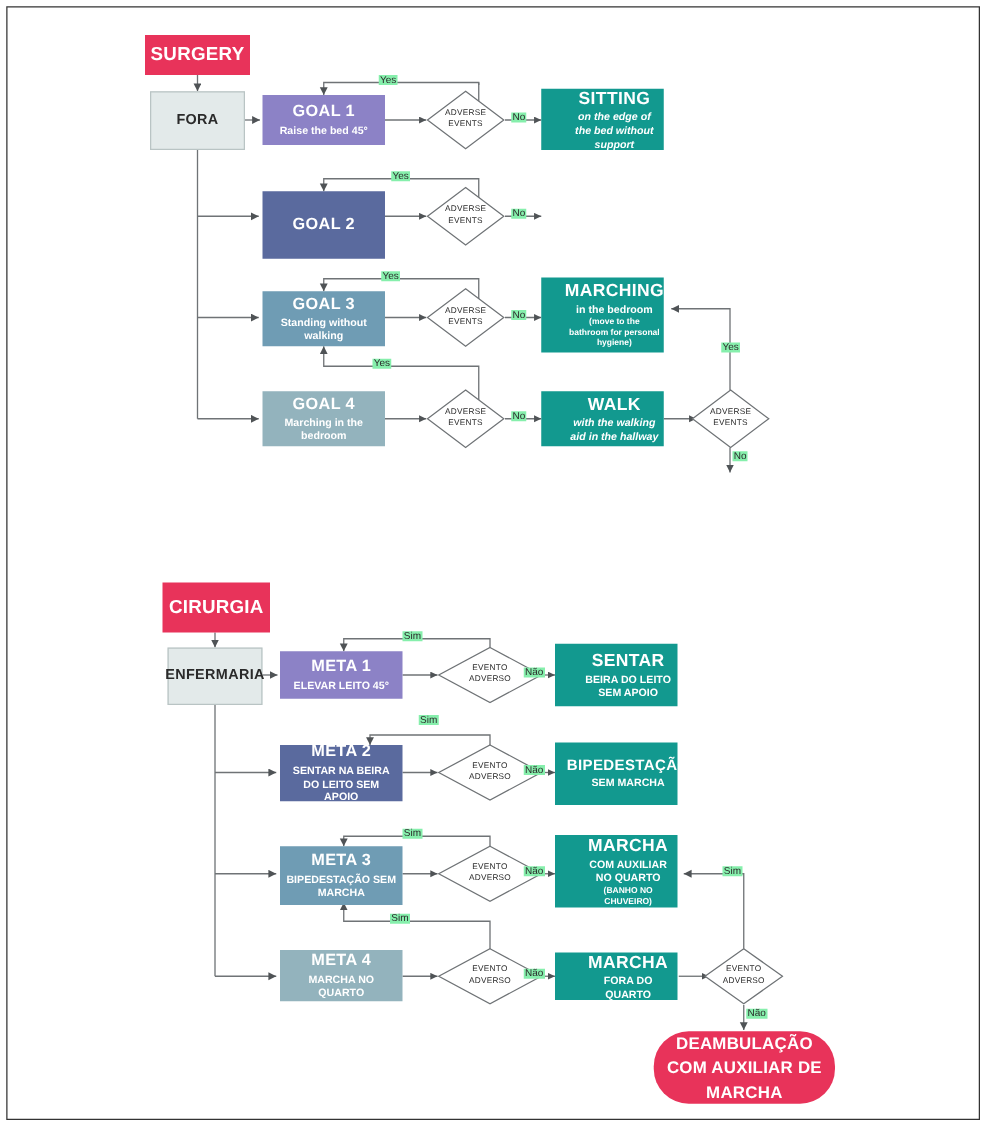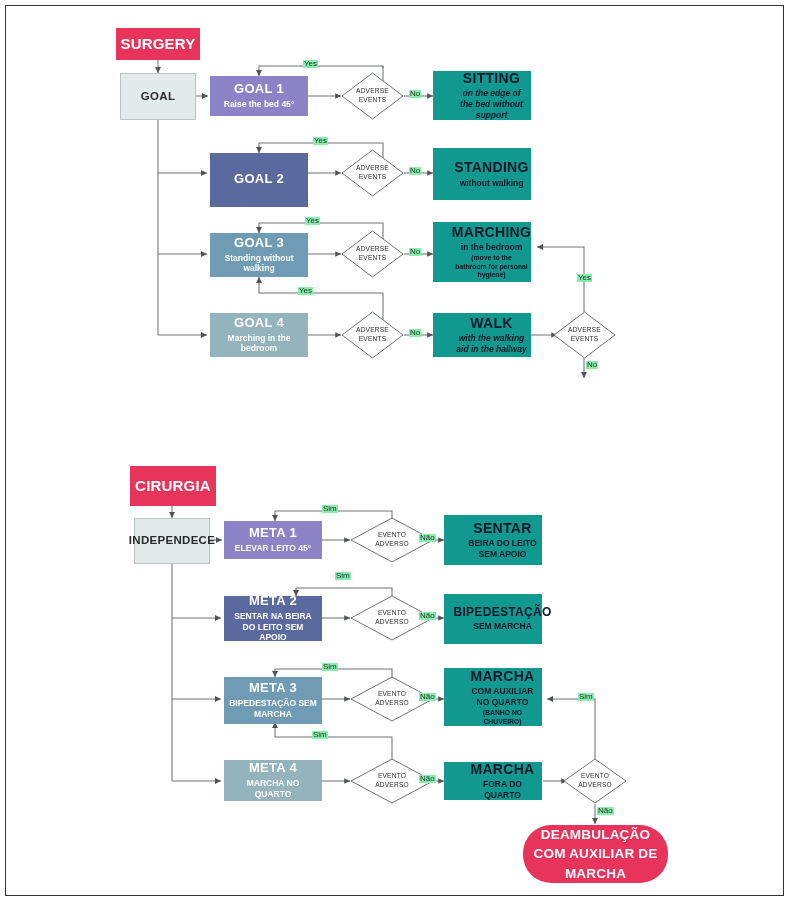--- a/index.html
+++ b/index.html
@@ -75,21 +75,21 @@
     line-height:1.25;
     padding:0 4px;
   }
   .g1{ background:#8c82c6; }
   .g2{ background:#5a6a9e; }
   .g3{ background:#6f9cb4; }
   .g4{ background:#93b3bd; }
   
   .out{
     background:#12998f;
-    color:#0f172a;
+    color:#ffffff;
     padding-left:19px;
   }
   .out .ttl{
     font-size:14px;
     font-weight:bold;
     letter-spacing:.3px;
     margin-bottom:2px;
   }
   .out .sub{
     font-size:8.5px;
@@ -222,21 +222,21 @@
       <path d="M595,759 L595,699 L547,699" marker-end="url(#ah)"></path>
       <path d="M595,804 L595,824" marker-end="url(#ah)"></path>
     </g>
   </svg>
 
   <div class="node term" style="left:116px;top:28px;width:84px;height:32px;">
     <span>SURGERY</span>
   </div>
 
   <div class="node ward" style="left:120px;top:73px;width:76px;height:47px;">
-    <span>GOAL</span>
+    <span>FORA</span>
   </div>
 
   <div class="node goal g1" style="left:210px;top:76px;width:98px;height:40px;">
     <span class="ttl">GOAL 1</span>
     <span class="sub">Raise the bed 45°</span>
   </div>
   <div class="node goal g2" style="left:210px;top:153px;width:98px;height:54px;">
     <span class="ttl">GOAL 2</span>
   </div>
   <div class="node goal g3" style="left:210px;top:233px;width:98px;height:44px;">
@@ -285,24 +285,20 @@
       <polygon points="31.5,1 62,24 31.5,47 1,24" fill="#ffffff" stroke="#6f7376" stroke-width="1"></polygon>
     </svg>
     <span class="lbl">
       <span>ADVERSE</span><br><span>EVENTS</span>
     </span>
   </div>
 
   <div class="node out" style="left:433px;top:71px;width:98px;height:49px;">
     <span class="ttl">SITTING</span>
     <span class="sub ital">on the edge of the bed without support</span>
-  </div>
-  <div class="node out" style="left:433px;top:148px;width:98px;height:52px;">
-    <span class="ttl">STANDING</span>
-    <span class="sub">without walking</span>
   </div>
   <div class="node out" style="left:433px;top:222px;width:98px;height:60px;">
     <span class="ttl">MARCHING</span>
     <span class="sub">in the bedroom</span>
     <span class="tiny">(move to the bathroom for personal hygiene)</span>
   </div>
   <div class="node out" style="left:433px;top:313px;width:98px;height:44px;">
     <span class="ttl">WALK</span>
     <span class="sub ital">with the walking aid in the hallway</span>
   </div>
@@ -317,21 +313,21 @@
   <div class="edge-label" style="left:298px;top:287px;">Yes</div>
   <div class="edge-label" style="left:409px;top:329px;">No</div>
   <div class="edge-label" style="left:577px;top:274px;">Yes</div>
   <div class="edge-label" style="left:586px;top:361px;">No</div>
 
   <div class="node term" style="left:130px;top:466px;width:86px;height:40px;">
     <span>CIRURGIA</span>
   </div>
 
   <div class="node ward" style="left:134px;top:518px;width:76px;height:46px;">
-    <span>INDEPENDECE</span>
+    <span>ENFERMARIA</span>
   </div>
 
   <div class="node goal g1" style="left:224px;top:521px;width:98px;height:38px;">
     <span class="ttl">META 1</span>
     <span class="sub">ELEVAR LEITO 45°</span>
   </div>
   <div class="node goal g2" style="left:224px;top:596px;width:98px;height:45px;">
     <span class="ttl">META 2</span>
     <span class="sub">SENTAR NA BEIRA DO LEITO SEM APOIO</span>
   </div>

